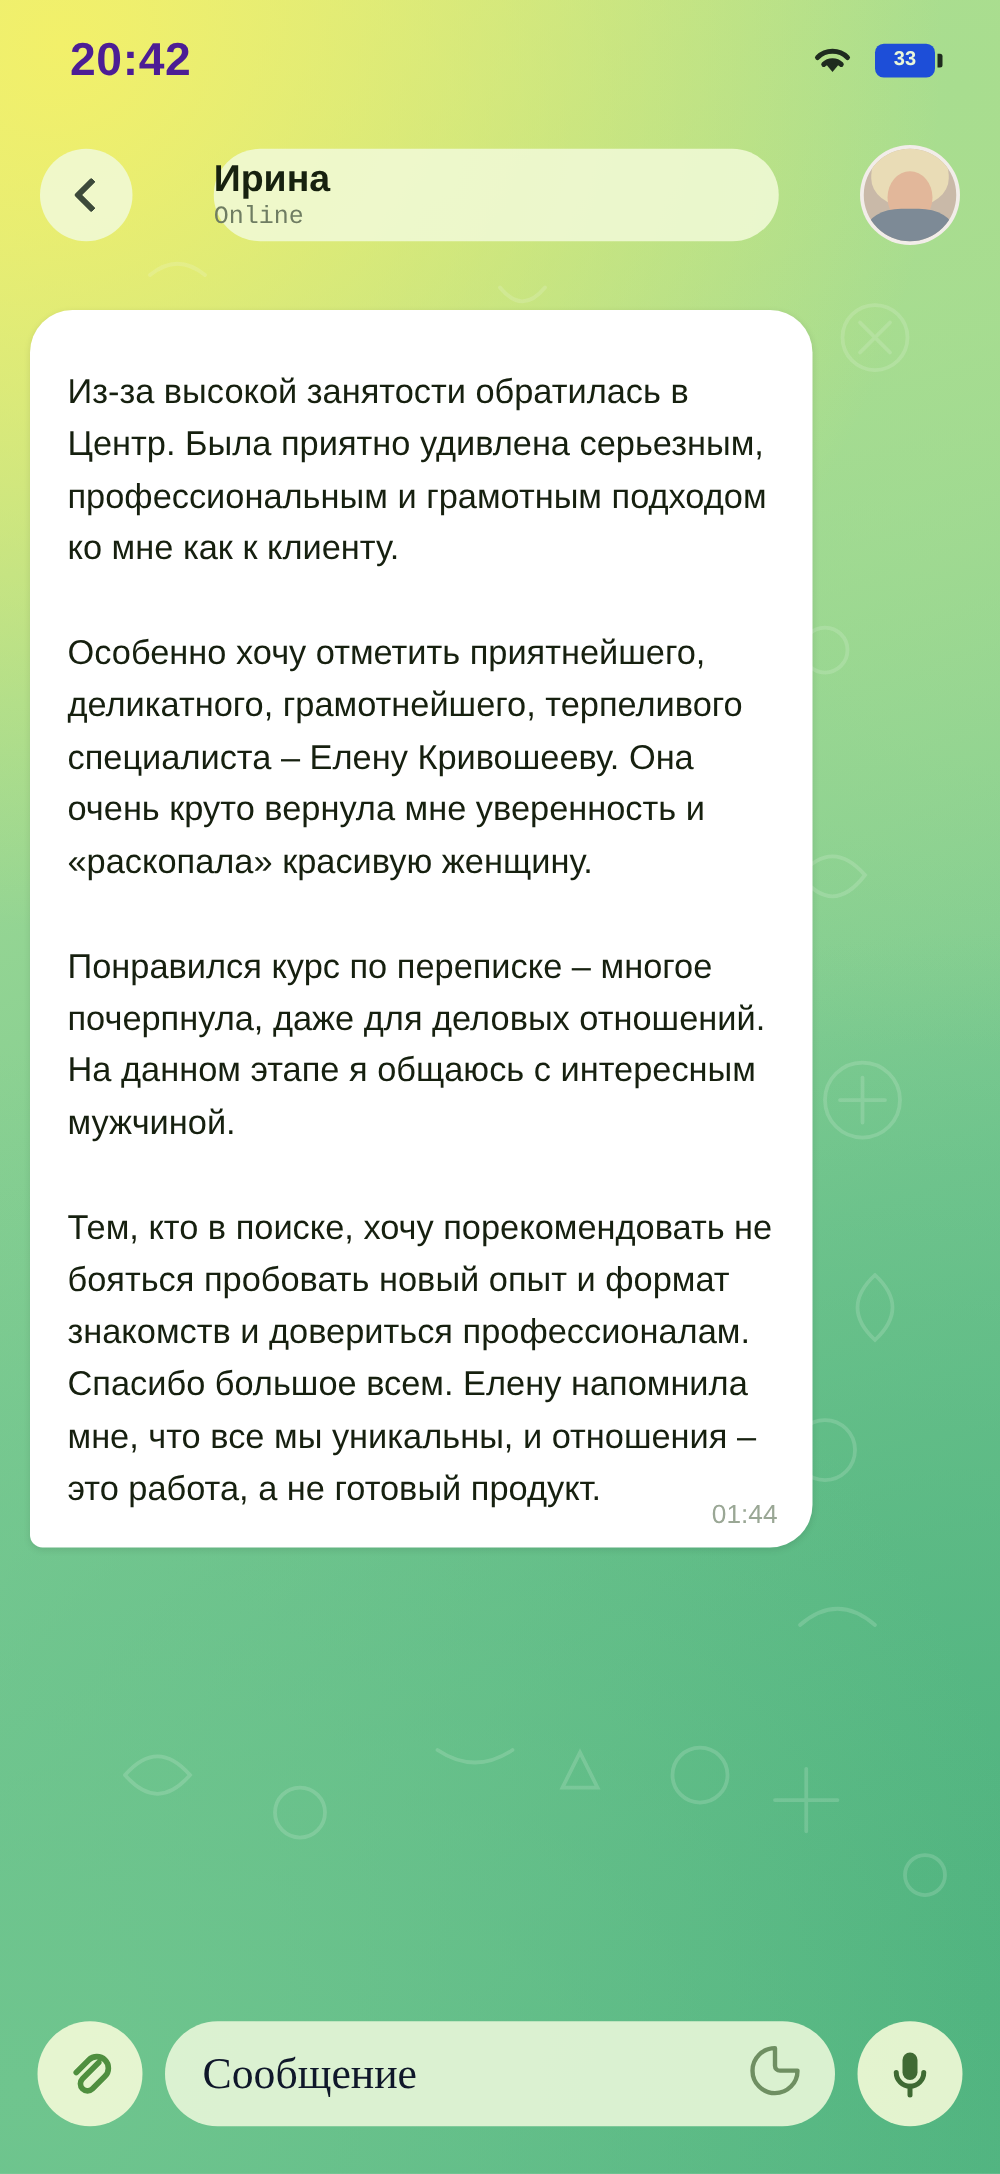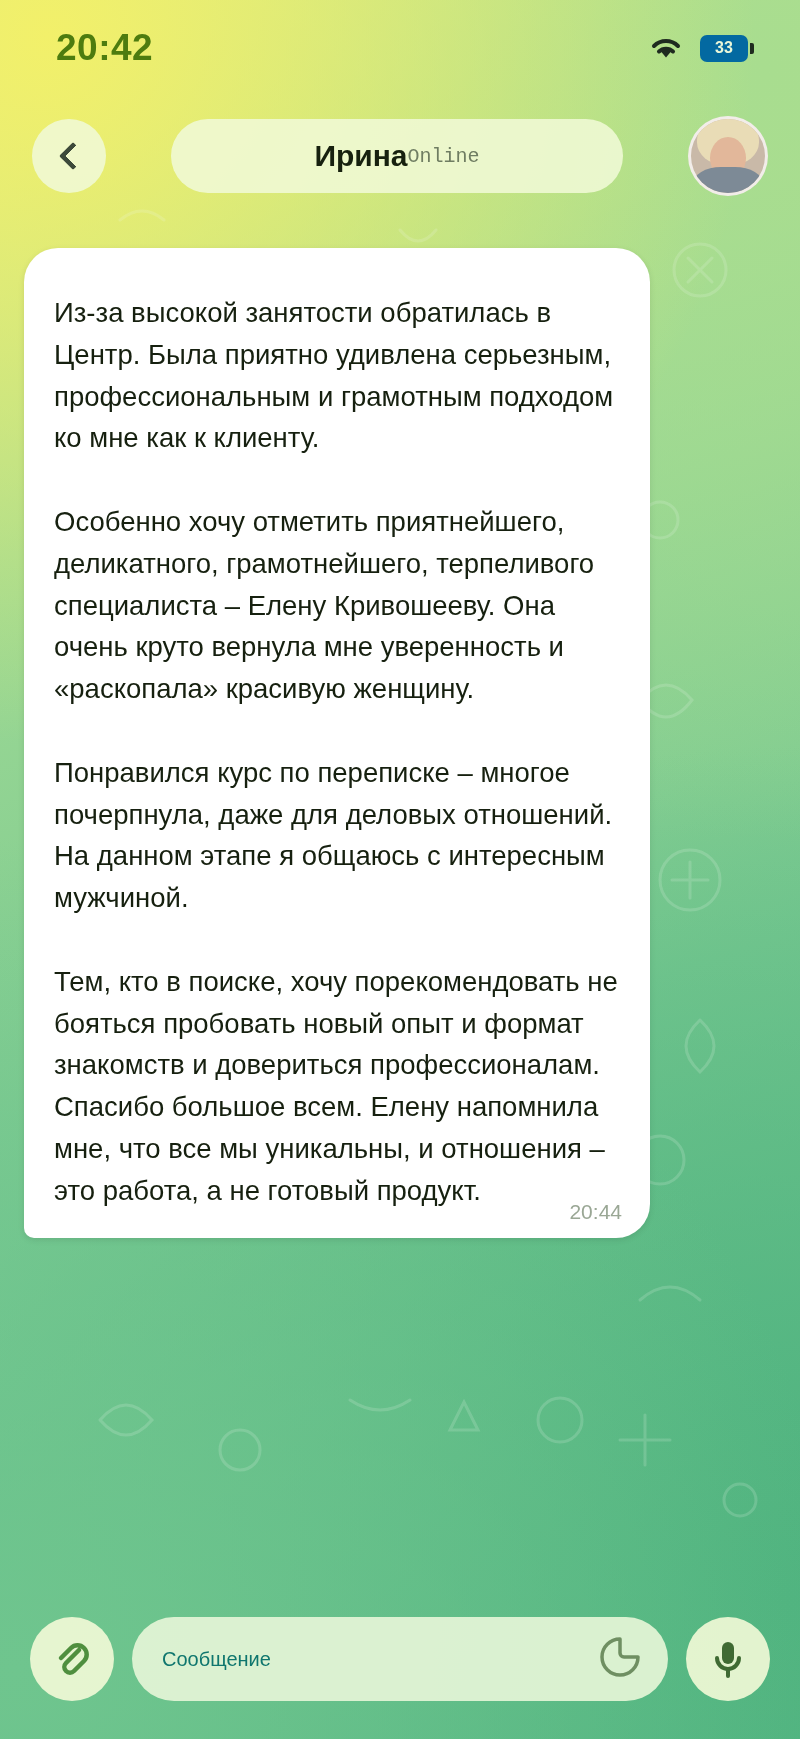--- a/index.html
+++ b/index.html
@@ -33,34 +33,34 @@
     top: 0; left: 0; right: 0;
     height: 96px;
     display: flex;
     align-items: center;
     justify-content: space-between;
     padding: 0 52px 0 56px;
   }
   .status-time {
     font-size: 37px;
     font-weight: bold;
-    color: #4d7c0f;
+    color: #4c1d95;
     letter-spacing: 0.5px;
   }
   .status-right {
     display: flex;
     align-items: center;
     gap: 14px;
   }
   .battery {
     position: relative;
     width: 48px;
     height: 27px;
     border-radius: 7px;
-    background: #0369a1;
+    background: #1d4ed8;
     display: flex;
     align-items: center;
     justify-content: center;
   }
   .battery::after {
     content: "";
     position: absolute;
     right: -6px;
     top: 8px;
     width: 4px;
@@ -104,22 +104,21 @@
     border-radius: 2px;
   }
   .title-pill {
     flex: 1 1 auto;
     max-width: 452px;
     margin: 0 auto;
     height: 74px;
     border-radius: 37px;
     background: rgba(240,249,214,0.88);
     display: flex;
-    flex-direction: row;
-    align-items: center;
+    flex-direction: column;
     justify-content: center;
     line-height: 1.12;
   }
   .title-name {
     font-size: 30px;
     font-weight: bold;
     color: #17210f;
   }
   .title-status {
     font-size: 20px;
@@ -214,22 +213,23 @@
     flex: 1 1 auto;
     height: 84px;
     border-radius: 42px;
     background: rgba(229,245,215,0.92);
     display: flex;
     align-items: center;
     padding: 0 30px;
     position: relative;
   }
   .input-placeholder {
-    font-size: 20px;
-    color: #0f766e;
+    font-size: 35px;
+    color: #0f172a;
+    font-family: Liberation Serif, serif;
   }
   .sticker-icon {
     position: absolute;
     right: 26px;
     top: 50%;
     transform: translateY(-50%);
   }
 </style>
 </head>
 <body>
@@ -295,21 +295,21 @@
 <div class="chat-area">
   <div class="bubble">
     <div class="msg-text">Из-за высокой занятости обратилась в Центр. Была приятно удивлена серьезным, профессиональным и грамотным подходом ко мне как к клиенту.
 
 Особенно хочу отметить приятнейшего, деликатного, грамотнейшего, терпеливого специалиста – Елену Кривошееву. Она очень круто вернула мне уверенность и «раскопала» красивую женщину.
 
 Понравился курс по переписке – многое почерпнула, даже для деловых отношений. На данном этапе я общаюсь с интересным мужчиной.
 
 Тем, кто в поиске, хочу порекомендовать не бояться пробовать новый опыт и формат знакомств и довериться профессионалам.
 Спасибо большое всем. Елену напомнила мне, что все мы уникальны, и отношения – это работа, а не готовый продукт.</div>
-    <div class="msg-time">20:44</div>
+    <div class="msg-time">01:44</div>
   </div>
 </div>
 
 <div class="composer">
   <div class="round-btn">
     <svg width="42" height="42" viewBox="0 0 42 42">
       <path d="M28 12 L15 25 a5.5 5.5 0 0 0 8 8 L33 23 a9 9 0 0 0 -13 -13 L10 20" stroke="#4f8f3f" stroke-width="4.5" fill="none" stroke-linecap="round" stroke-linejoin="round"></path>
     </svg>
   </div>
 

